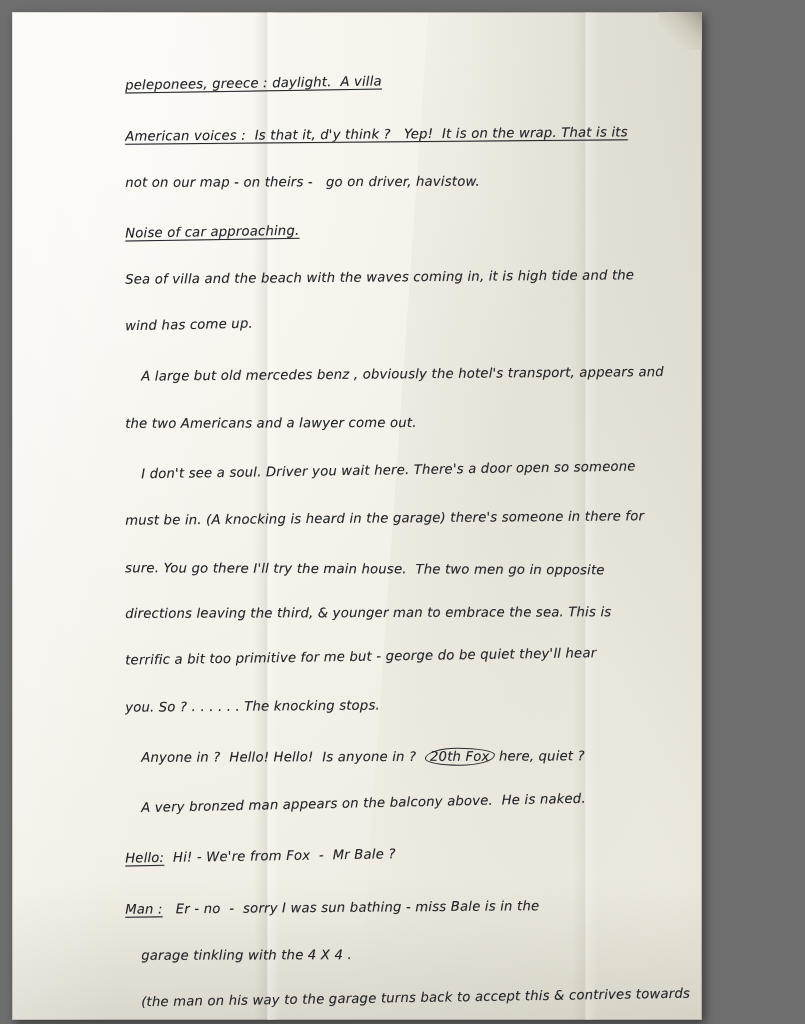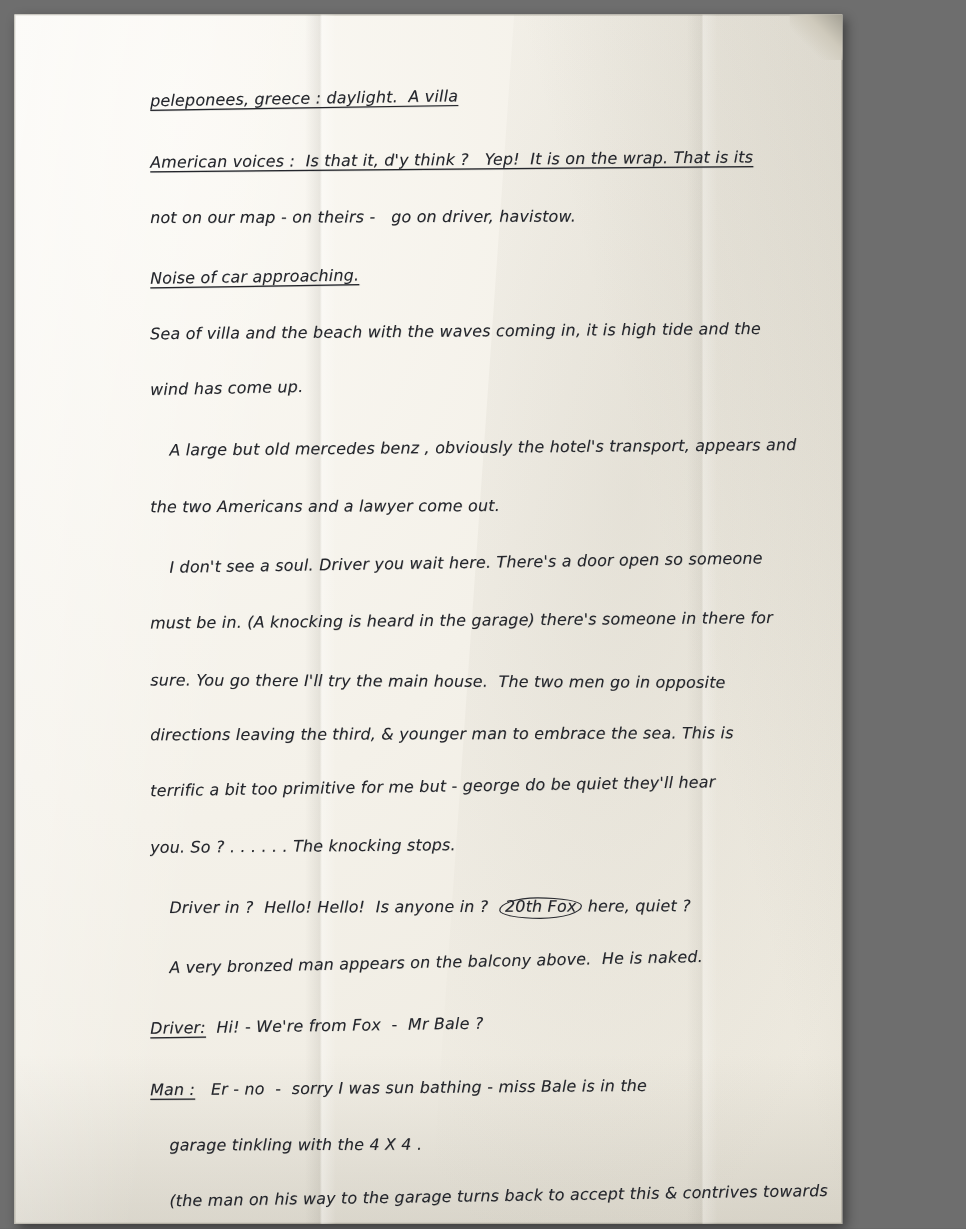--- a/index.html
+++ b/index.html
@@ -176,29 +176,29 @@
 
       <div class="ln s1 gap-s">
         <span>terrific a bit too primitive for me but - george do be quiet they'll hear</span>
       </div>
 
       <div class="ln s0 gap-s">
         <span>you. So ? . . . . . . The knocking stops.</span>
       </div>
 
       <div class="ln s2 gap-m indent-1">
-        <span>Driver in ?  Hello! Hello!  Is anyone in ?  </span><span class="circled">20th Fox</span><span> here, quiet ?</span>
+        <span>Anyone in ?  Hello! Hello!  Is anyone in ?  </span><span class="circled">20th Fox</span><span> here, quiet ?</span>
       </div>
 
       <div class="ln s3 gap-m indent-1">
         <span>A very bronzed man appears on the balcony above.  He is naked.</span>
       </div>
 
       <div class="ln s1 gap-m">
-        <span class="underline">Driver:</span><span>  Hi! - We're from Fox  -  Mr Bale ?</span>
+        <span class="underline">Hello:</span><span>  Hi! - We're from Fox  -  Mr Bale ?</span>
       </div>
 
       <div class="ln s0 gap-m">
         <span class="underline">Man :</span><span>   Er - no  -  sorry I was sun bathing - miss Bale is in the</span>
       </div>
 
       <div class="ln s2 gap-s indent-1">
         <span>garage tinkling with the 4 X 4 .</span>
       </div>
 

